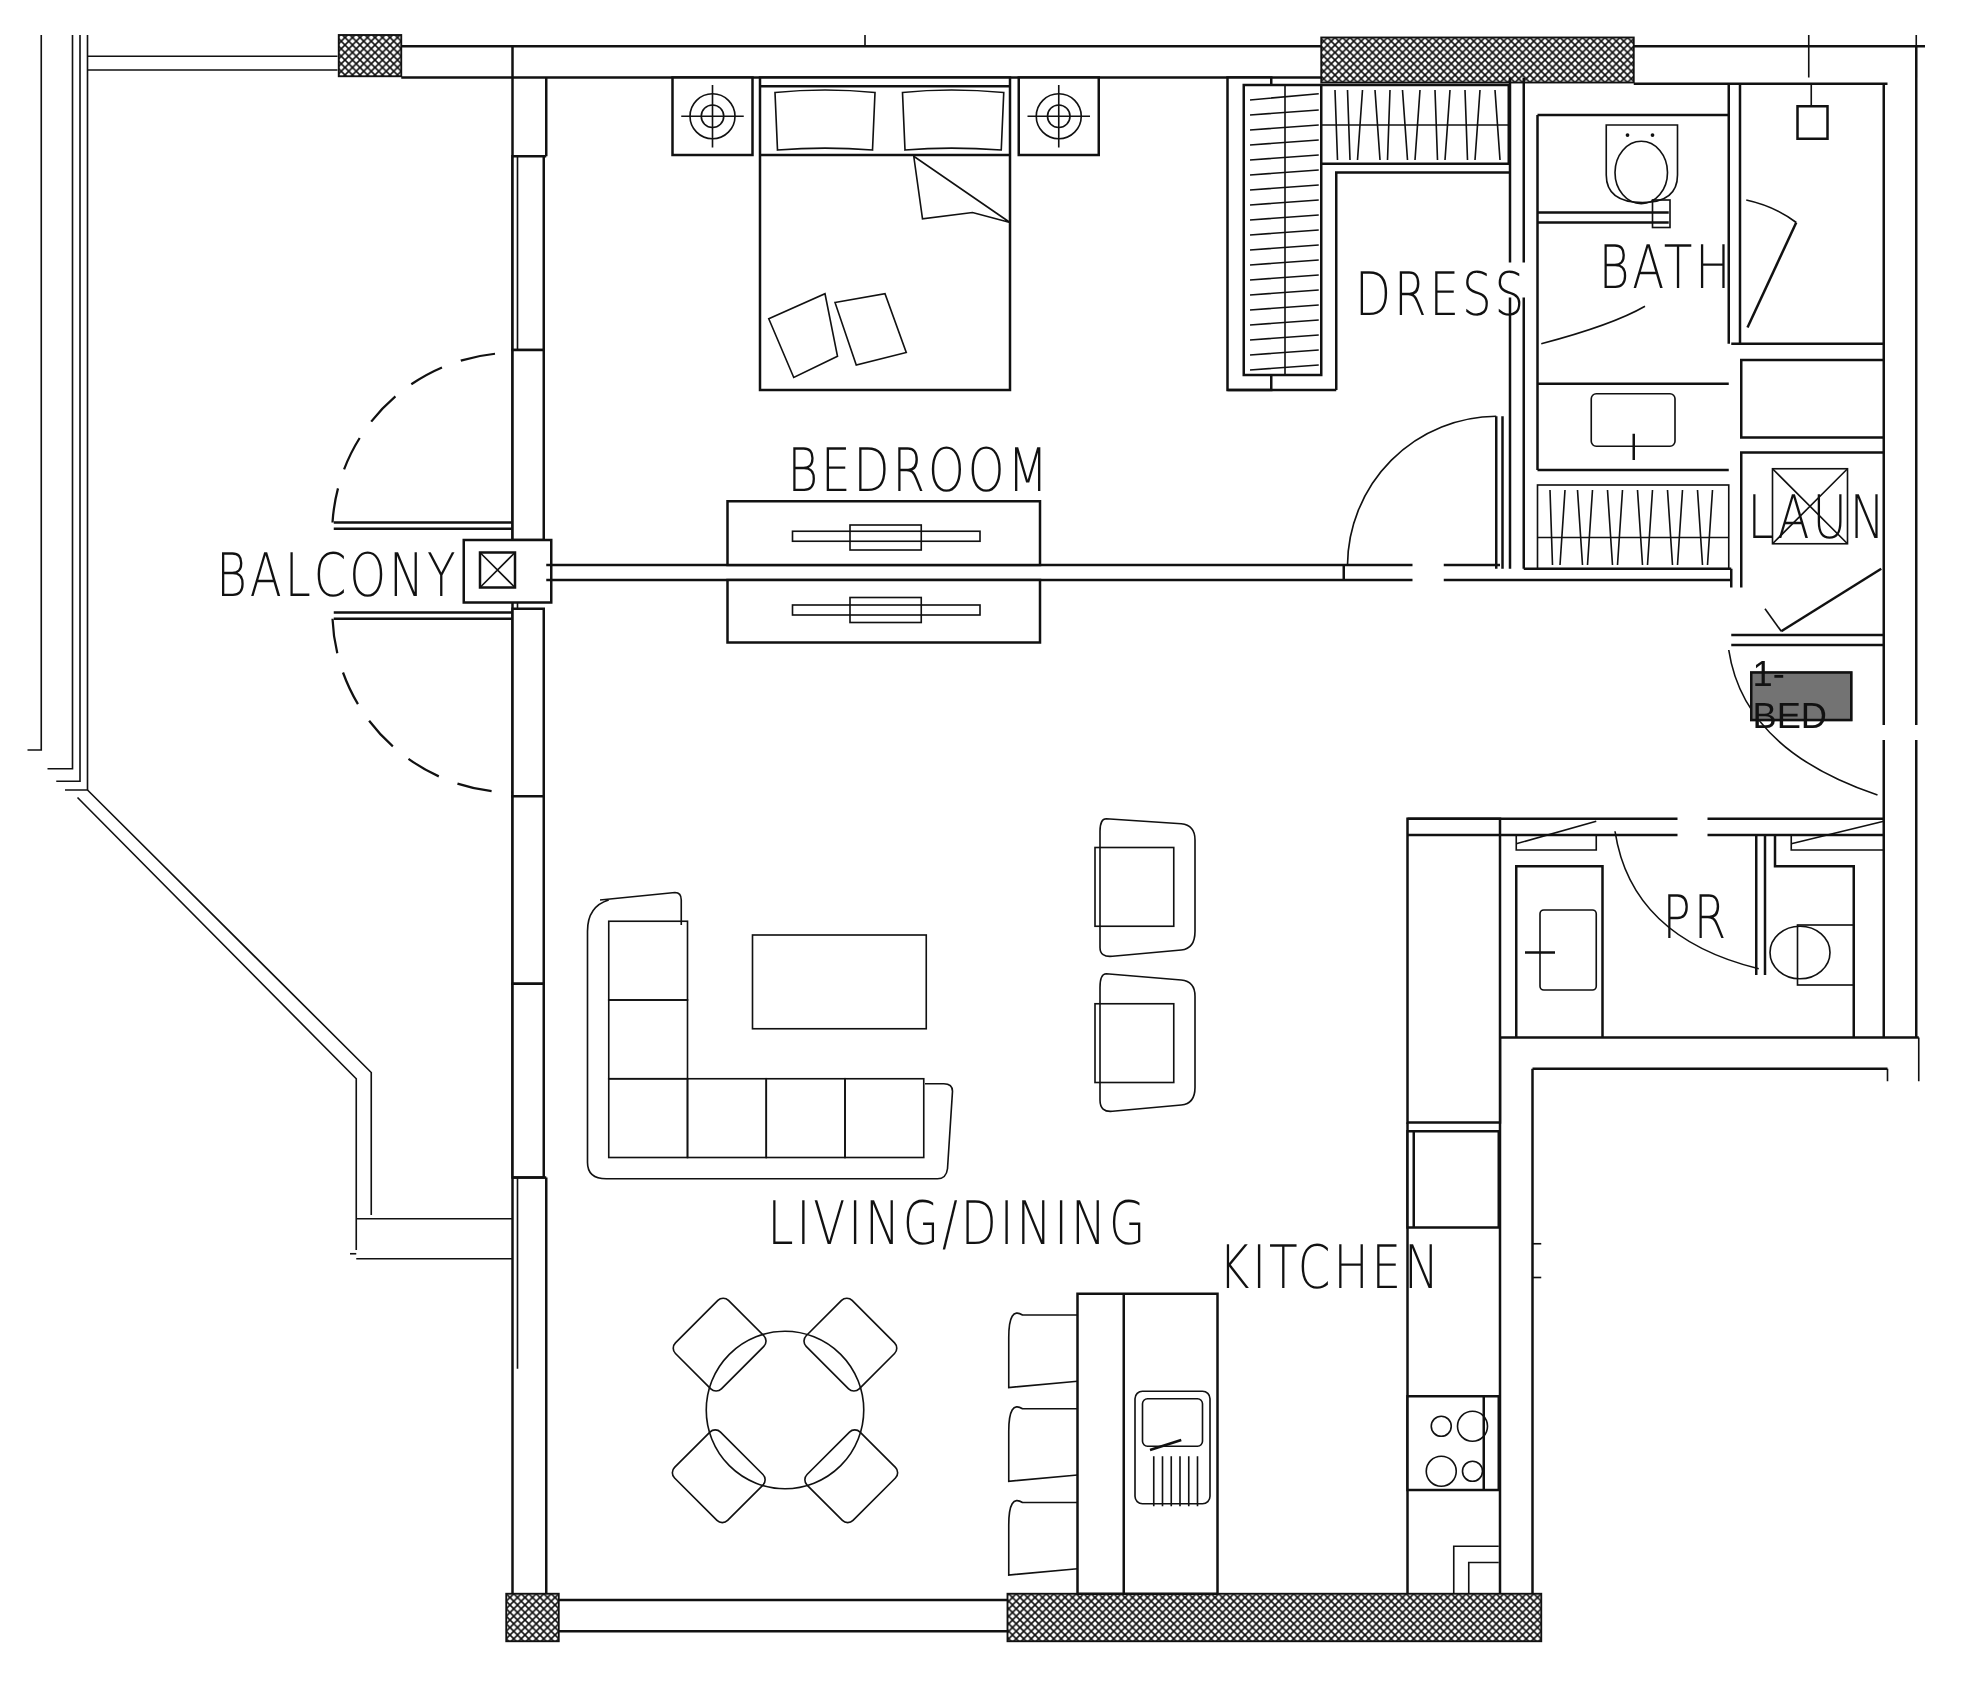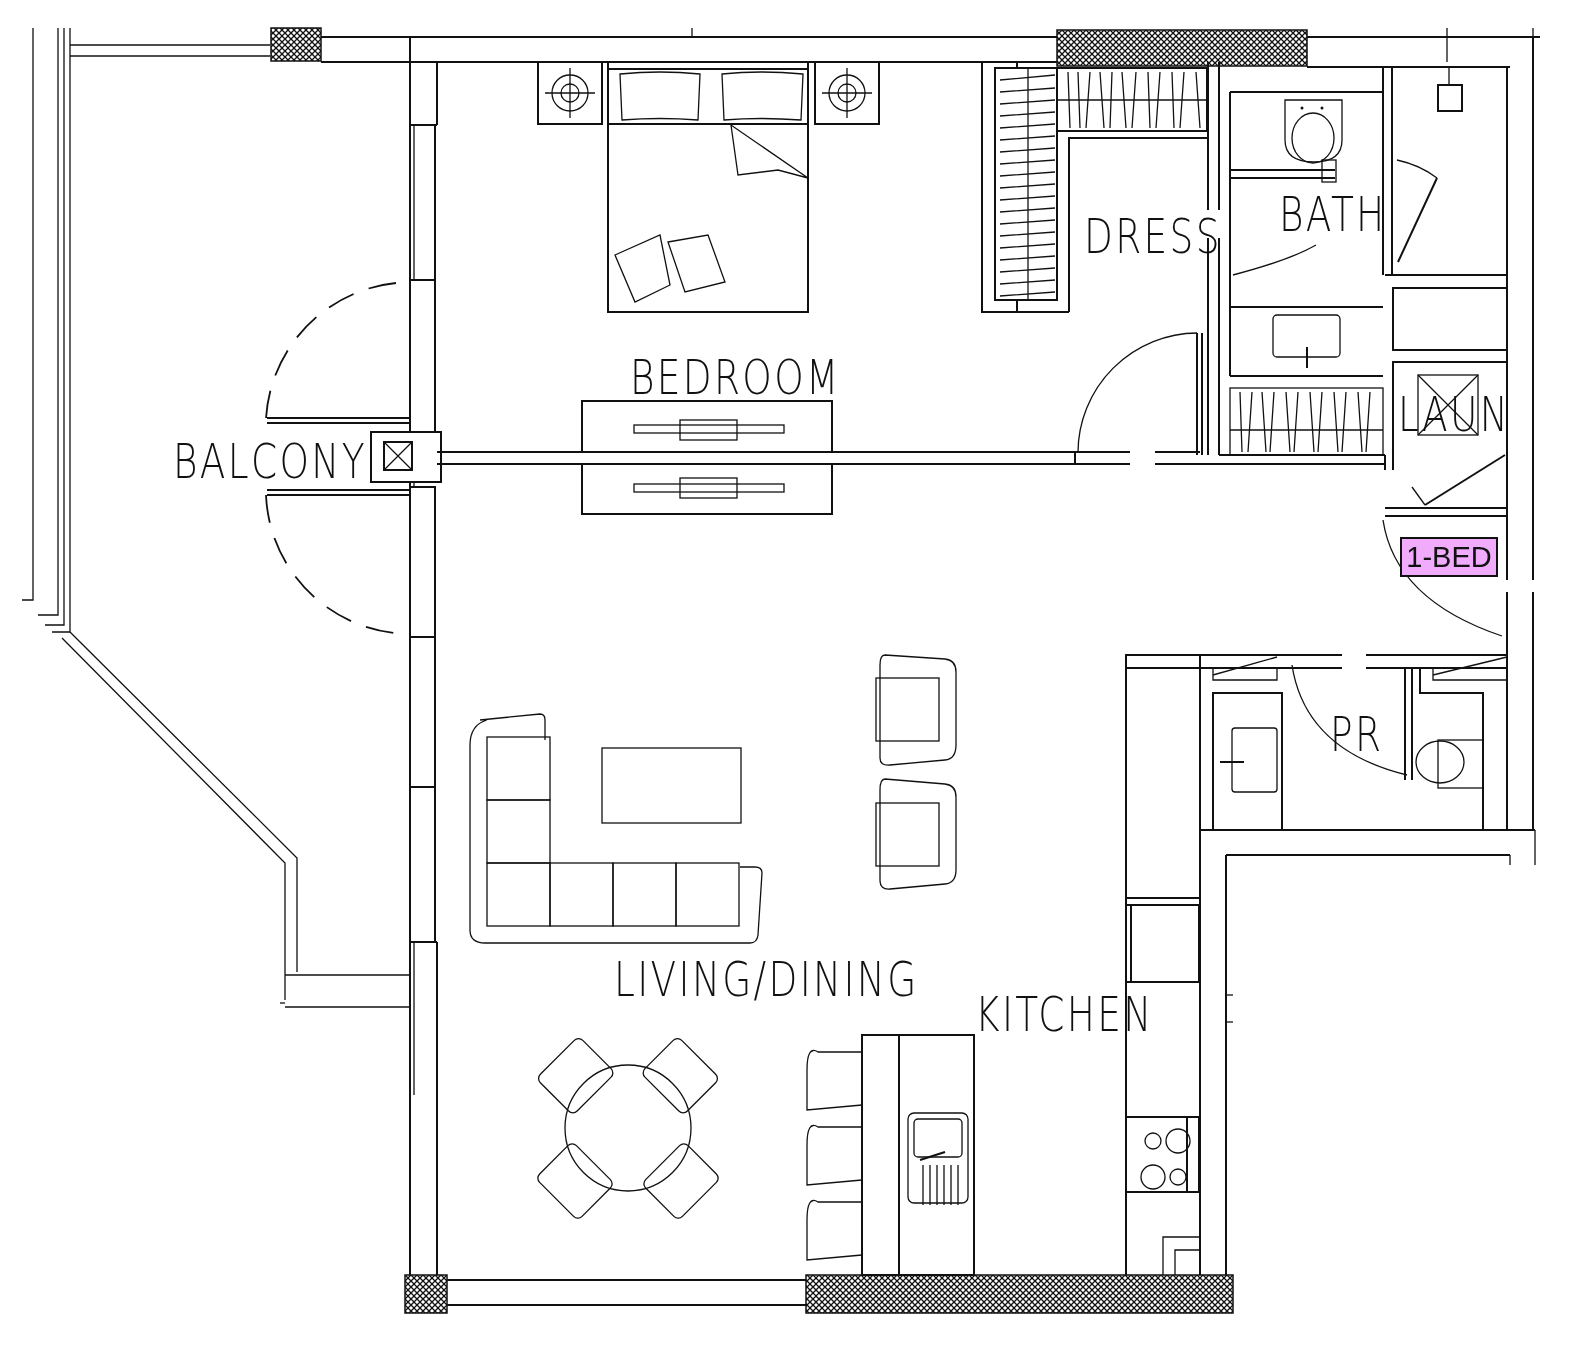--- a/index.html
+++ b/index.html
@@ -17,23 +17,23 @@
     color: #111;
     letter-spacing: 3px;
     transform: scaleX(0.78);
     transform-origin: left top;
     white-space: nowrap;
     line-height: 1;
   }
   .unit-tag {
     position: absolute;
     left: 1400px; top: 537px;
-    width: 98px; height: 40px;
+    width: 82px; height: 40px;
     border: 2px solid #111;
-    background: #f0abfc;
+    background: #737373;
     box-sizing: border-box;
     display: flex; align-items: center; justify-content: center;
     font-family: "Liberation Sans", sans-serif;
     font-size: 29px; color: #111;
   }
 </style>
 </head>
 <body>
 
 <svg id="plan" viewBox="0 0 1577 1357" xmlns="http://www.w3.org/2000/svg">

